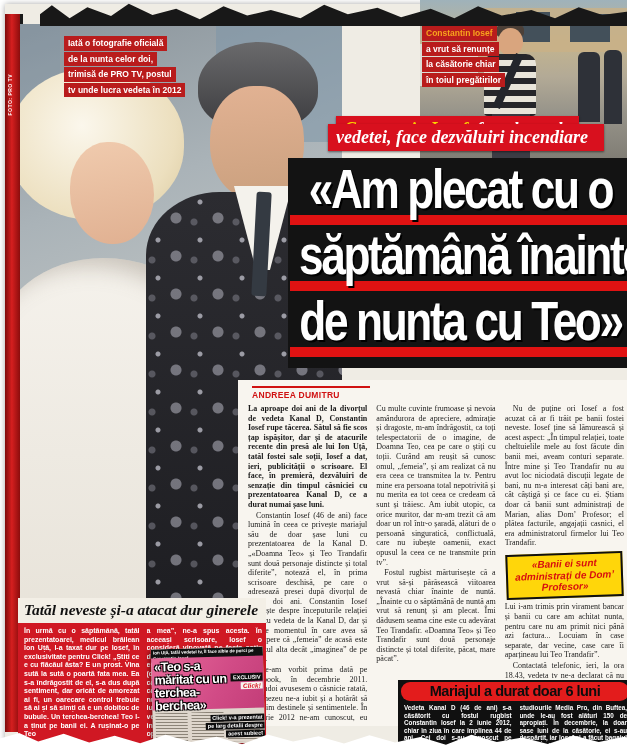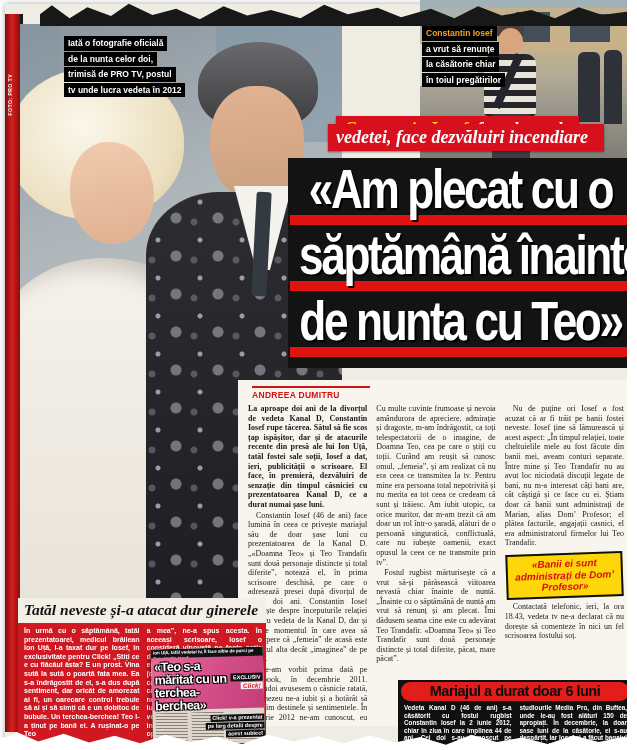--- a/index.html
+++ b/index.html
@@ -37,21 +37,21 @@
         radial-gradient(circle at 30px 26px,rgba(150,150,160,.7) 5px,transparent 6px),
         radial-gradient(circle at 6px 30px,rgba(120,120,130,.6) 3px,transparent 4px),
         linear-gradient(180deg,#2c2c31,#1d1d21);
       background-size:42px 38px,42px 38px,42px 38px,100% 100%;}
   .groom-shirt{left:214px;top:162px;width:58px;height:84px;background:#f4f2ec;
       clip-path:polygon(0 0,100% 0,62% 100%,38% 100%);}
   .groom-tie{left:234px;top:168px;width:15px;height:104px;background:#343a42;transform:rotate(3deg);border-radius:3px;}
   .pocket-square{left:282px;top:214px;width:20px;height:15px;background:#c42222;border-radius:2px;transform:rotate(-6deg);}
 
   
-  .plate{background:#000000;color:#fff;font-weight:bold;font-size:8.5px;line-height:10.5px;
+  .plate{background:#b91c1c;color:#fff;font-weight:bold;font-size:8.5px;line-height:10.5px;
          padding:2px 4px;display:inline-block;}
   #cap-left{left:64px;top:36px;width:130px;line-height:0;}
   #cap-left .plate{margin-bottom:1px;}
   #cap-right{left:422px;top:26px;width:110px;line-height:0;}
   #cap-right .plate{margin-bottom:1px;}
   .orange{color:#f7a31d;}
 
   
   #street-photo{left:420px;top:0;width:212px;height:170px;overflow:hidden;
       background:linear-gradient(180deg,#9fb2ba 0%,#c3b48f 26%,#b3aa96 45%,#97948a 66%,#7b7870 100%);}
@@ -216,20 +216,21 @@
       <p class="ind">Constantin Iosef (46 de ani) face lumină în ceea ce privește mariajul său de doar șase luni cu prezentatoarea de la Kanal D. „«Doamna Teo» și Teo Trandafir sunt două personaje distincte și total diferite”, notează el, în prima scrisoare deschisă, pe care o adresează presei după divorțul de acum doi ani. Constantin Iosef vorbește despre începuturile relației sale cu vedeta de la Kanal D, dar și despre momentul în care avea să descopere că „femeia” de acasă este cu totul alta decât „imaginea” de pe ecran.</p>
       <p class="ind">„Ne-am vorbit prima dată pe Facebook, în decembrie 2011. Amândoi avusesem o căsnicie ratată, Dumnezeu ne-a iubit și a hotărât să ne unim destinele și sentimentele. În ianuarie 2012 ne-am cunoscut, eu fiind însurat la acea vreme.</p>
     </div>
     <div class="col">
       <p>Cu multe cuvinte frumoase și nevoia amândurora de apreciere, admirație și dragoste, m-am îndrăgostit, ca toți telespectatorii de o imagine, de Doamna Teo, cea pe care o știți cu toții. Curând am reușit să cunosc omul, „femeia”, și am realizat că nu era ceea ce transmitea la tv. Pentru mine era persoana total nepotrivită și nu merita ea tot ceea ce credeam că sunt și trăiesc. Am iubit utopic, ca orice muritor, dar m-am trezit că am doar un rol într-o șaradă, alături de o persoană singuratică, conflictuală, care nu iubește oamenii, exact opusul la ceea ce ne transmite prin tv”.</p>
       <p class="ind">Fostul rugbist mărturisește că a vrut să-și părăsească viitoarea nevastă chiar înainte de nuntă. „Înainte cu o săptămână de nuntă am vrut să renunț și am plecat. Îmi dădusem seama cine este cu adevărat Teo Trandafir. «Doamna Teo» și Teo Trandafir sunt două personaje distincte și total diferite, păcat, mare păcat”.</p>
     </div>
     <div class="col">
       <p class="ind">Nu de puține ori Iosef a fost acuzat că ar fi trăit pe banii fostei neveste. Iosef ține să lămurească și acest aspect: „În timpul relației, toate cheltuielile mele au fost făcute din banii mei, aveam conturi separate. Între mine și Teo Trandafir nu au avut loc niciodată discuții legate de bani, nu m-a interesat câți bani are, cât câștigă și ce face cu ei. Știam doar că banii sunt administrați de Marian, alias Dom’ Profesor; el plătea facturile, angajații casnici, el era administratorul firmelor lui Teo Trandafir.</p>
       <div id="quote-box">«Banii ei sunt administrați de Dom’ Profesor»</div>
+      <p>Lui i-am trimis prin virament bancar și banii cu care am achitat nunta, pentru care nu am primit nici până azi factura... Locuiam în case separate, dar vecine, case care îi aparțineau lui Teo Trandafir”.</p>
       <p class="ind">Contactată telefonic, ieri, la ora 18.43, vedeta tv ne-a declarat că nu dorește să comenteze în nici un fel scrisoarea fostului soț.</p>
     </div>
   </div>
 </div>
 
 <div id="father" class="abs">
   <div id="father-head">Tatăl neveste și-a atacat dur ginerele</div>
   <div id="father-cols">
     <div class="fcol">În urmă cu o săptămână, tatăl prezentatoarei, medicul brăilean Ion Uță, l-a taxat dur pe Iosef, în exclusivitate pentru Click! „Știți ce e cu flăcăul ăsta? E un prost. Vina sută la sută o poartă fata mea. Ea s-a îndrăgostit de el, s-a dus după sentiment, dar oricât de amorezat ai fi, un oarecare control trebuie să ai și să simți că e un dobitoc de bubule. Un terchea-berchea! Teo l-a ținut pe banii ei. A rușinat-o pe Teo</div>
     <div class="fcol">a mea”, ne-a spus acesta. În aceeași scrisoare, Iosef o consideră vinovată pe fosta soție de jignirile venite din partea tatălui ei: „Aș fi dorit ca măcar tatălui ei (despre care ea mi-a spus multe), care nu m-a văzut în viața lui, cu care nu am vorbit niciodată, care nu a fost niciodată în casa fiicei lui, cu care Teo Trandafir nu se vede și pe care nu a vrut să-l invite la nuntă, măcar lui să-i oprească insultele la adresa mea”.</div>

